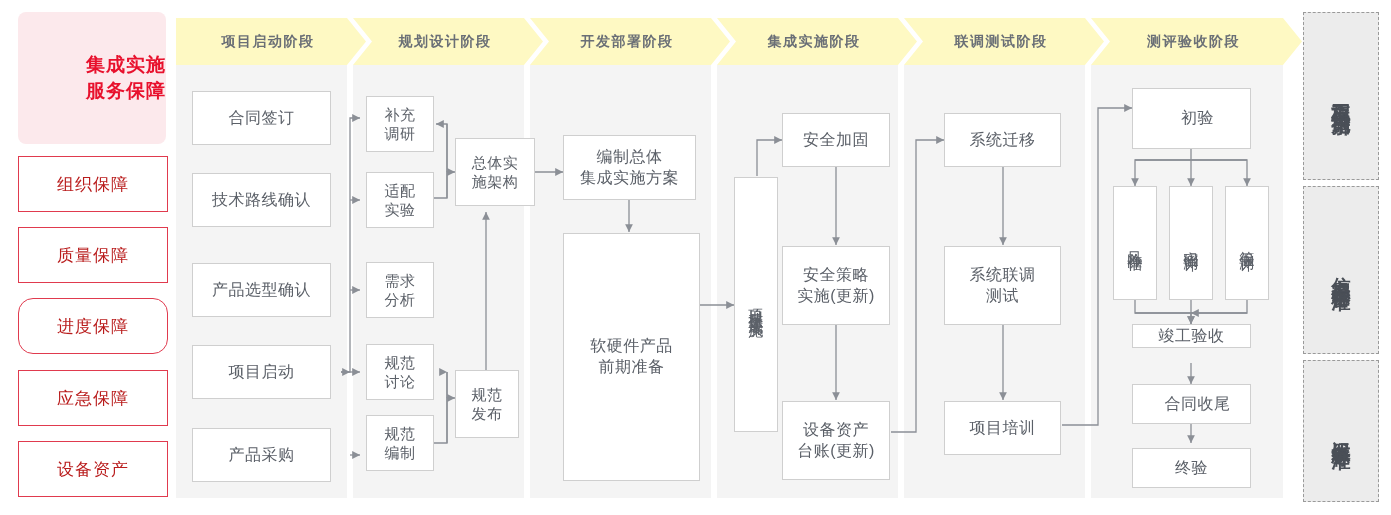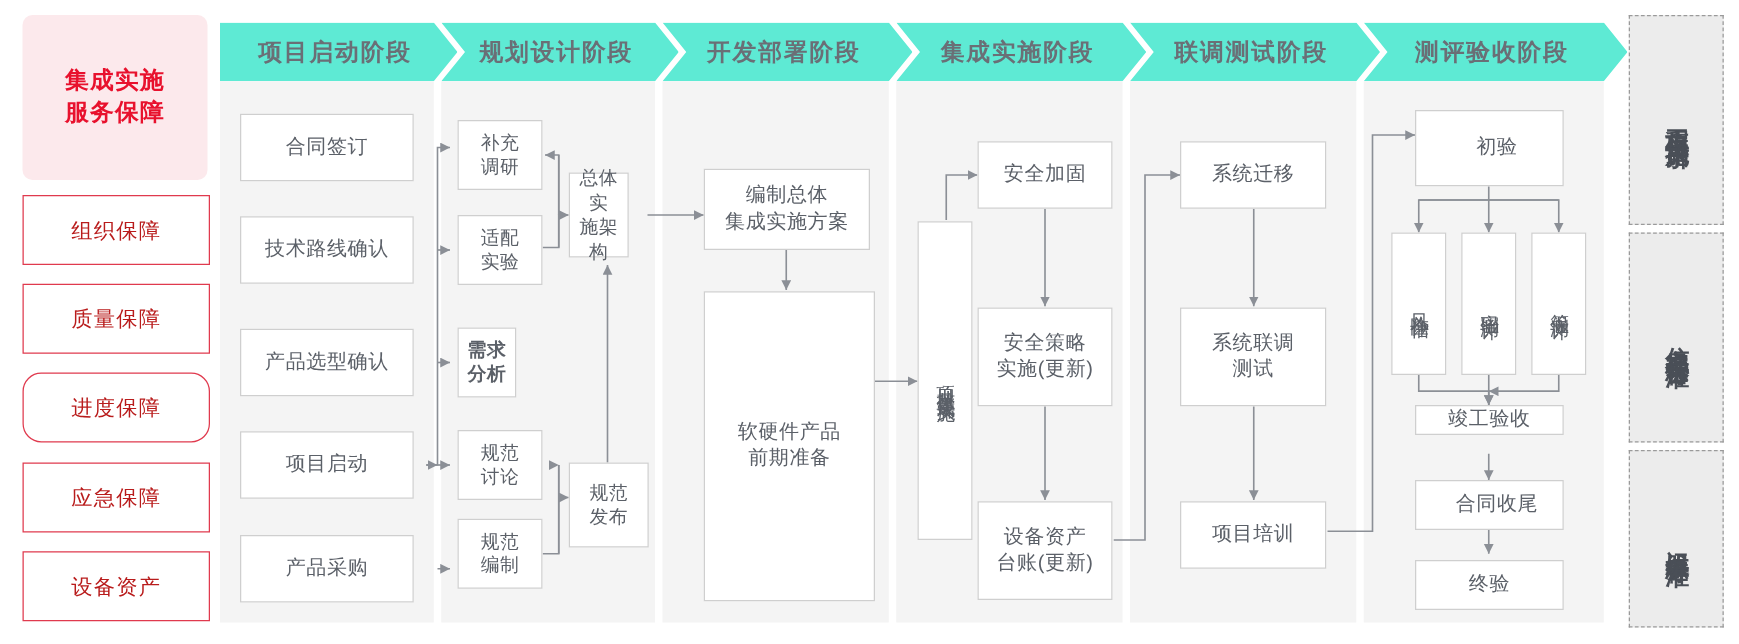--- a/index.html
+++ b/index.html
@@ -10,39 +10,39 @@
   #root{
     position:relative;
     width:1391px;height:515px;
     background:#ffffff;
     overflow:hidden;
   }
   
   .rail-head{
     position:absolute;left:18px;top:12px;width:148px;height:132px;
     background:#fce9ec;border-radius:8px;
-    display:flex;align-items:center;justify-content:center;
+    display:flex;align-items:center;justify-content:flex-end;
     text-align:center;line-height:1.35;
     color:#e8112d;font-weight:bold;font-size:19px;letter-spacing:1px;
   }
   .rail-item{
     position:absolute;left:18px;width:148px;height:54px;
     background:#ffffff;border:1.2px solid #e03a4e;
     display:flex;align-items:center;justify-content:center;
     color:#b91c1c;font-size:17px;letter-spacing:1px;
   }
   
   .lane{
     position:absolute;top:65px;height:433px;background:#f4f4f4;
   }
   .lane-hdr{
     position:absolute;top:18px;height:47px;
-    background:#5eead4;
+    background:#fef9c3;
     display:flex;align-items:center;
-    color:#6a6f76;font-weight:bold;font-size:19px;letter-spacing:1.5px;
+    color:#6a6f76;font-weight:bold;font-size:14px;letter-spacing:1.5px;
   }
   .lane-hdr span{display:block;width:100%;text-align:center;padding-right:6px;}
   
   .node{
     position:absolute;background:#ffffff;border:1px solid #cfcfcf;
     display:flex;align-items:center;justify-content:center;
     text-align:center;color:#5b6068;font-size:16px;line-height:1.3;
     letter-spacing:0.5px;box-sizing:border-box;
   }
   .node.sm{font-size:15px;}
@@ -204,39 +204,39 @@
       <div>补充</div>
       <div>调研</div>
     </div>
   </div>
   <div class="node sm" style="left:366px;top:172px;width:68px;height:56px;">
     <div>
       <div>适配</div>
       <div>实验</div>
     </div>
   </div>
-  <div class="node sm" style="left:366px;top:262px;width:47px;height:56px;font-weight:bold;">
+  <div class="node sm" style="left:366px;top:262px;width:68px;height:56px;">
     <div>
       <div>需求</div>
       <div>分析</div>
     </div>
   </div>
   <div class="node sm" style="left:366px;top:344px;width:68px;height:56px;">
     <div>
       <div>规范</div>
       <div>讨论</div>
     </div>
   </div>
   <div class="node sm" style="left:366px;top:415px;width:68px;height:56px;">
     <div>
       <div>规范</div>
       <div>编制</div>
     </div>
   </div>
-  <div class="node sm" style="left:455px;top:138px;width:48px;height:68px;">
+  <div class="node sm" style="left:455px;top:138px;width:80px;height:68px;">
     <div>
       <div>总体实</div>
       <div>施架构</div>
     </div>
   </div>
   <div class="node sm" style="left:455px;top:370px;width:64px;height:68px;">
     <div>
       <div>规范</div>
       <div>发布</div>
     </div>

